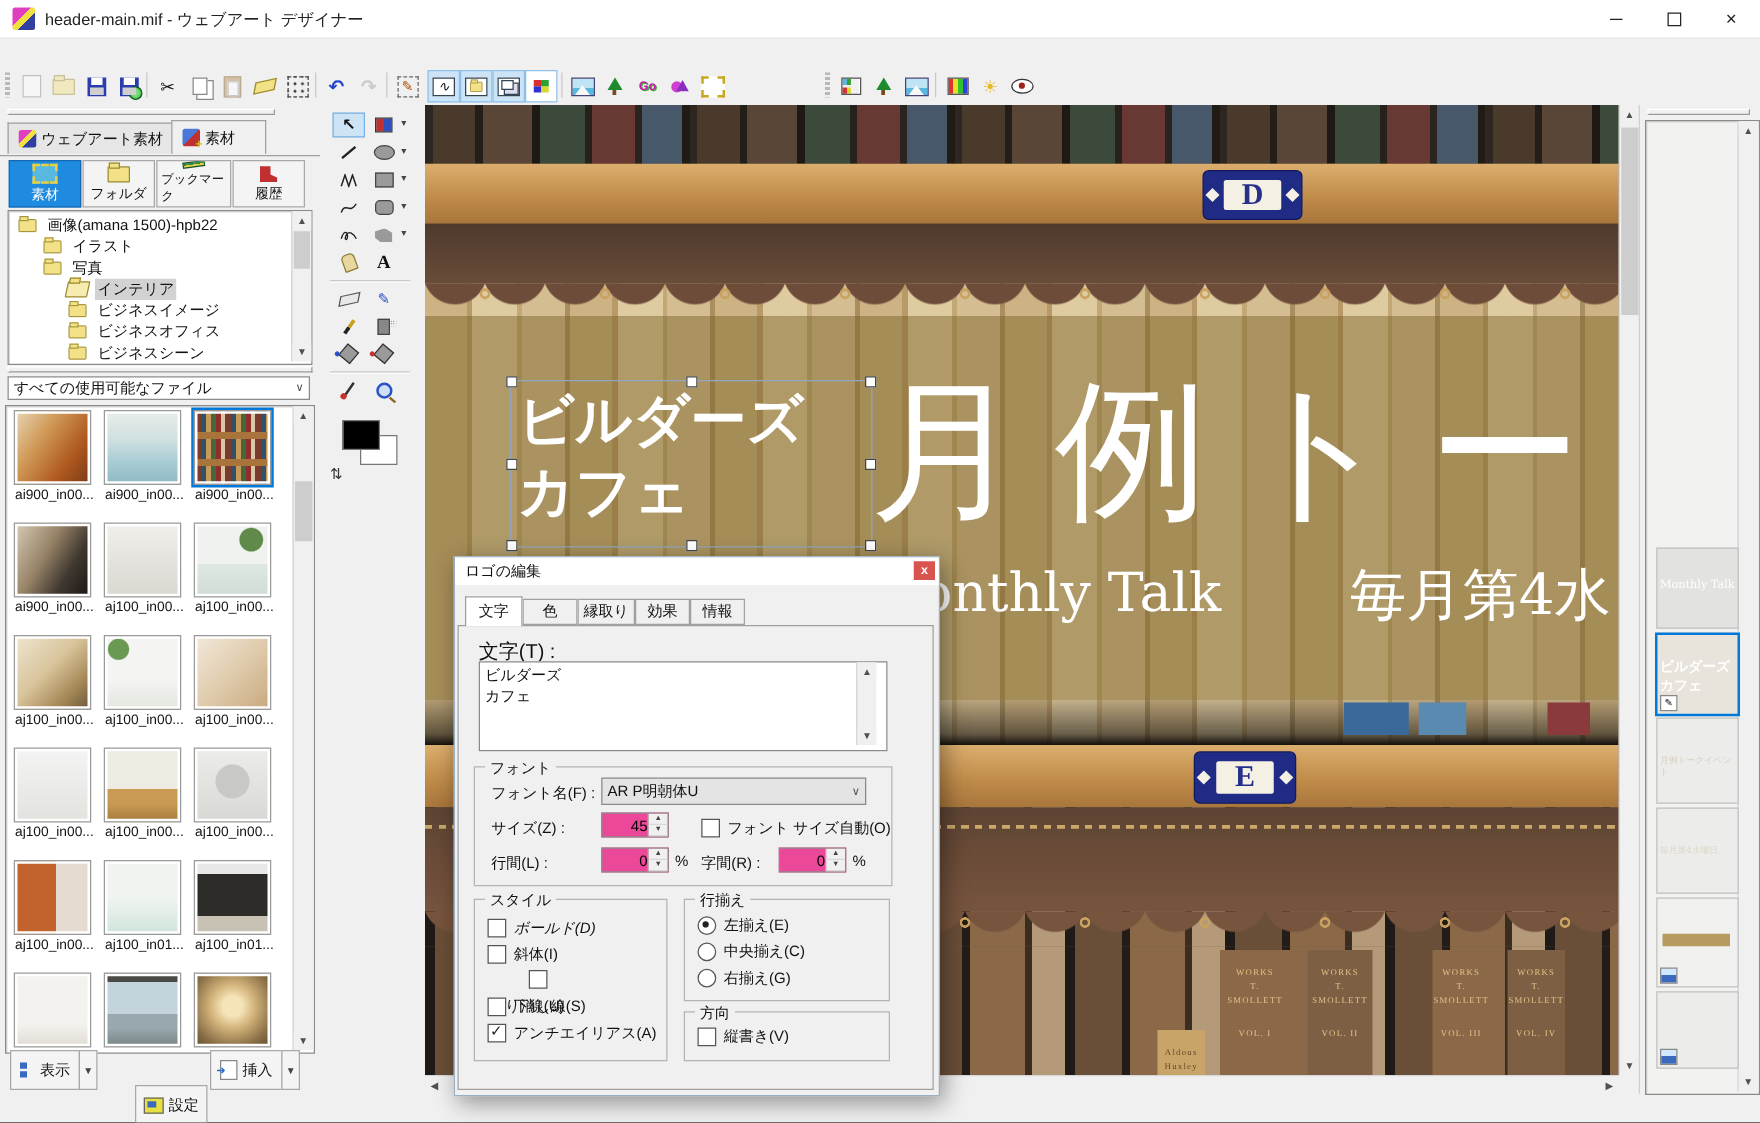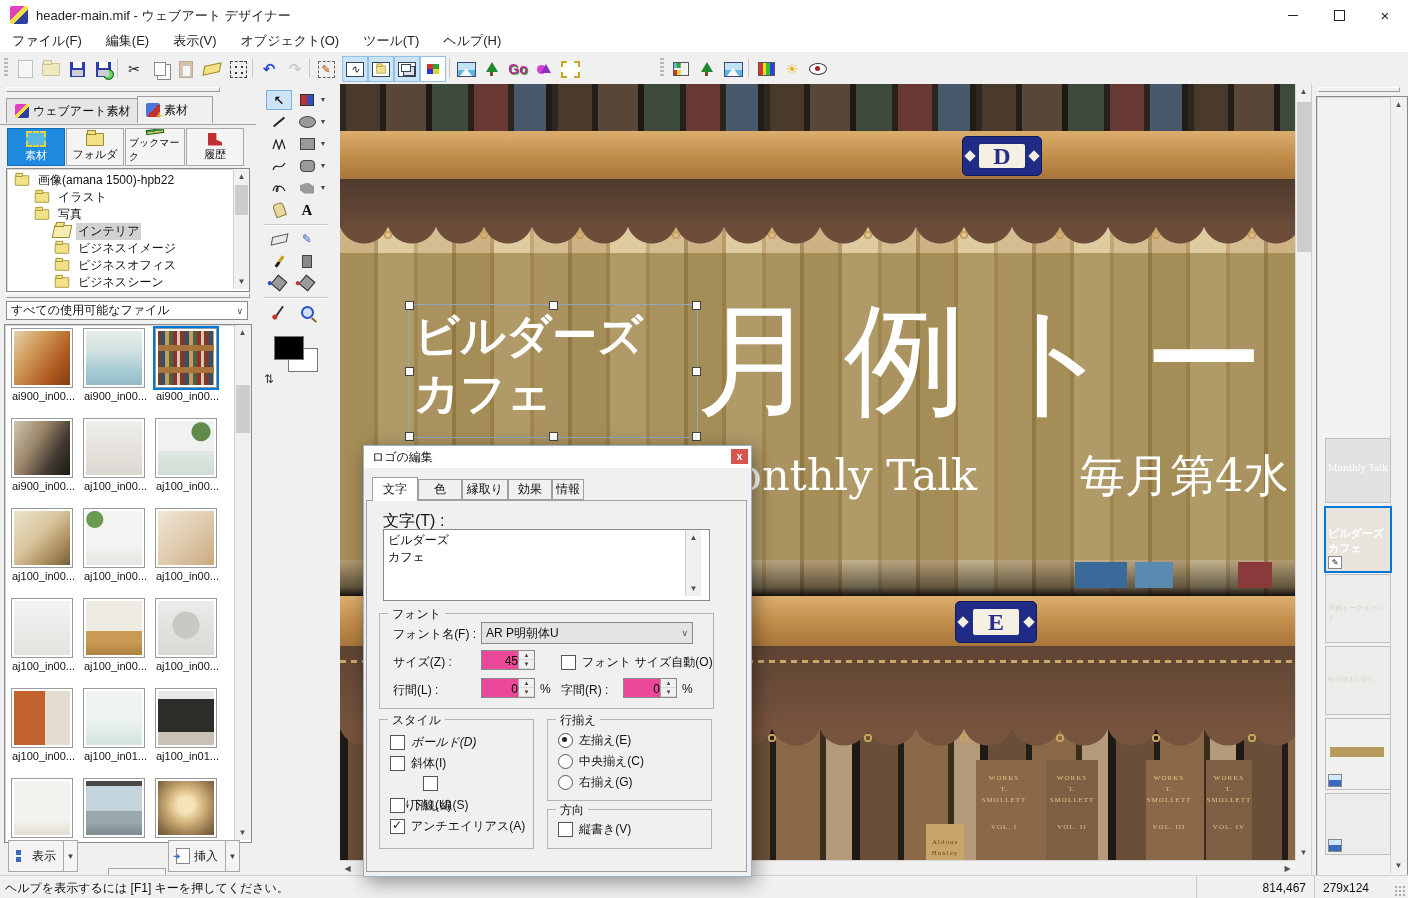--- a/index.html
+++ b/index.html
@@ -45,21 +45,21 @@
   .g-redo{font-size:15px;color:#9a9a9a;font-weight:bold;}
   .ic-editpts{width:15px;height:15px;border:1px dashed #666;display:flex;align-items:center;justify-content:center;font-size:11px;color:#b04a00;}
   .tgl{width:16px;height:13px;background:#fff;border:1px solid #345;display:flex;align-items:center;justify-content:center;font-size:11px;}
   .tgl-z{width:8px;height:6px;background:#fff;border:1px solid #345;box-shadow:3px 3px 0 0 #dde,3px 3px 0 1px #345;margin:-3px 0 0 -3px;}
   .tgl-pal{width:12px;height:10px;background-image:linear-gradient(90deg,#d83030 50%,#30a030 50%),linear-gradient(90deg,#3030d8 50%,#d8d830 50%);background-size:100% 50%;background-position:0 0,0 100%;background-repeat:no-repeat;}
   .ic-mountain{width:17px;height:13px;background:linear-gradient(180deg,#bfe4f4 0 55%,#58b8e0 55%);border:1px solid #447;position:relative;overflow:hidden;}
   .ic-mountain::after{content:"";position:absolute;left:2px;bottom:0;border-left:6px solid transparent;border-right:6px solid transparent;border-bottom:8px solid #f8f8f8;}
   .ic-tree{width:14px;height:14px;position:relative;}
   .ic-tree::before{content:"";position:absolute;left:1px;top:0;border-left:6px solid transparent;border-right:6px solid transparent;border-bottom:10px solid #1e8a2e;}
   .ic-tree::after{content:"";position:absolute;left:5px;bottom:0;width:3px;height:4px;background:#7a4a20;}
-  .ic-logo{font-size:14px;font-weight:bold;color:#c020a0;text-shadow:1px 1px 0 #30b030;}
+  .ic-logo{font-size:10px;font-weight:bold;color:#c020a0;text-shadow:1px 1px 0 #30b030;}
   .ic-shape{width:14px;height:13px;position:relative;}
   .ic-shape::before{content:"";position:absolute;left:0;top:2px;width:9px;height:9px;border-radius:50%;background:#d040d0;}
   .ic-shape::after{content:"";position:absolute;right:0;top:1px;border-left:5px solid transparent;border-right:5px solid transparent;border-bottom:9px solid #8a30c0;}
   .ic-frame{width:15px;height:13px;border:2px dashed #c8a820;background:#fff;}
   .ic-tiles{width:14px;height:12px;background-image:linear-gradient(90deg,#58b8e0 50%,#30a030 50%),linear-gradient(90deg,#d83030 50%,#d8d830 50%);background-size:48% 45%,48% 45%;background-position:0 0,0 100%;background-repeat:no-repeat;border:1px solid #555;box-shadow:inset -1px 0 0 #fff;}
   .ic-colorbars{width:15px;height:12px;border:1px solid #555;background:linear-gradient(90deg,#e03030 0 25%,#e8e020 25% 50%,#30c030 50% 75%,#3040e0 75%);}
   .g-sun{font-size:14px;color:#e8b820;}
   .ic-eye{width:16px;height:10px;border:1px solid #333;border-radius:50%;background:#fff;position:relative;}
   .ic-eye::after{content:"";position:absolute;left:5px;top:2px;width:5px;height:5px;border-radius:50%;background:#a02020;}
   
@@ -207,28 +207,20 @@
         <div class="min-glyph"></div>
       </div>
     <div class="ab wbtn" style="right:46px;">
         <div class="max-glyph"></div>
       </div>
     <div class="ab wbtn" style="right:0;">
         <span class="close-glyph">×</span>
       </div>
   </div>
 
-  <div class="ab menubar">
-    <div class="menu-item">ファイル(F)</div>
-    <div class="menu-item">編集(E)</div>
-    <div class="menu-item">表示(V)</div>
-    <div class="menu-item">オブジェクト(O)</div>
-    <div class="menu-item">ツール(T)</div>
-    <div class="menu-item">ヘルプ(H)</div>
-  </div>
 
   <div class="ab toolbar">
     <div class="ab grip-v" style="left:4px;"></div>
     <div class="ab tbtn dis" style="left:12px;">
         <div class="ic-page"></div>
       </div>
     <div class="ab tbtn dis" style="left:38px;">
         <div class="ic-folder"></div>
       </div>
     <div class="ab tbtn" style="left:64px;">
@@ -671,21 +663,21 @@
       </div>
     <div class="dtab" style="left:54px;width:44px;">
         <span>色</span>
       </div>
     <div class="dtab" style="left:98px;width:46px;">
         <span>縁取り</span>
       </div>
     <div class="dtab" style="left:144px;width:44px;">
         <span>効果</span>
       </div>
-    <div class="dtab" style="left:188px;width:32px;">
+    <div class="dtab" style="left:188px;width:44px;">
         <span>情報</span>
       </div>
     <div class="dlg-body">
       <div class="ab" style="left:16px;top:10px;font-size:16px;">文字(T) :</div>
       <div class="txtarea" style="left:16px;top:28px;width:317px;height:66px;">ビルダーズ
 カフェ</div>
       <div class="ab scroll" style="left:318px;top:29px;width:15px;height:66px;">
         <div class="sarrow" style="top:0;">▲</div>
         <div class="sarrow" style="bottom:0;top:auto;">▼</div>
       </div>
@@ -803,24 +795,14 @@
       <div class="obj" style="top:621px;height:70px;background:#f0f0ee;">
         <div style="position:absolute;left:4px;top:28px;width:54px;height:10px;background:#b79a60;"></div>
         <div class="badge img"></div>
       </div>
       <div class="obj t3" style="top:696px;height:60px;">
         <div class="badge img"></div>
       </div>
     </div>
   </div>
 
-  <div class="ab statusbar">
-    <div class="ab" style="left:5px;top:4px;">ヘルプを表示するには [F1] キーを押してください。</div>
-    <div class="spane" style="left:1196px;width:118px;justify-content:flex-end;">
-        <span>814,467</span>
-      </div>
-    <div class="spane" style="left:1314px;width:80px;">
-        <span>279x124</span>
-      </div>
-    <div class="gripdots"></div>
-  </div>
 
 </div>
 
 </body></html>

